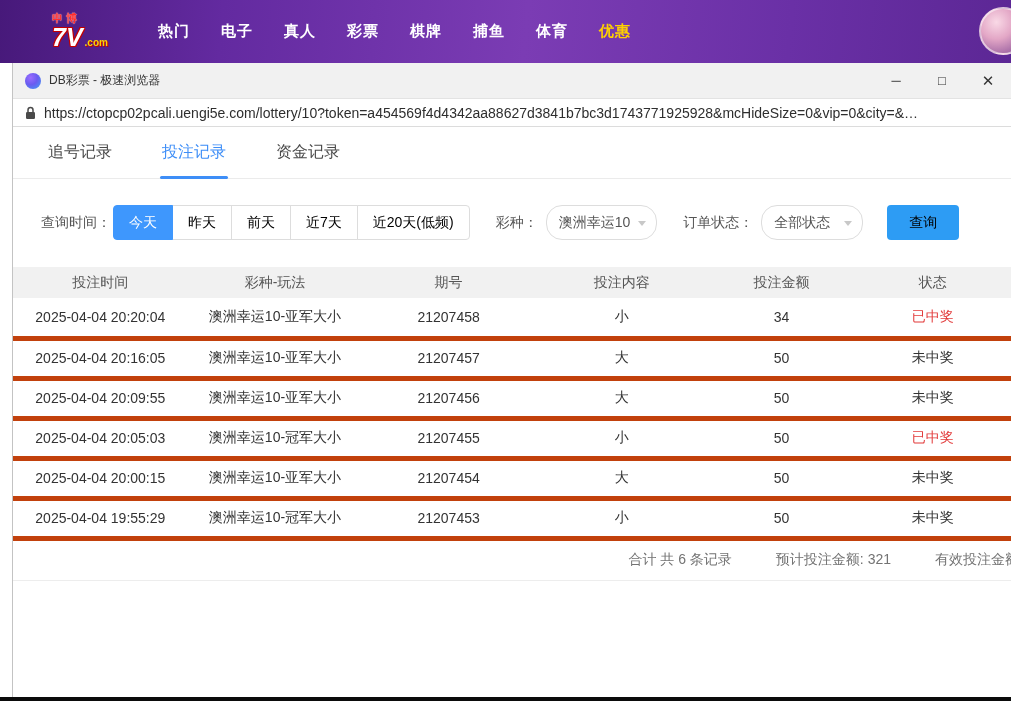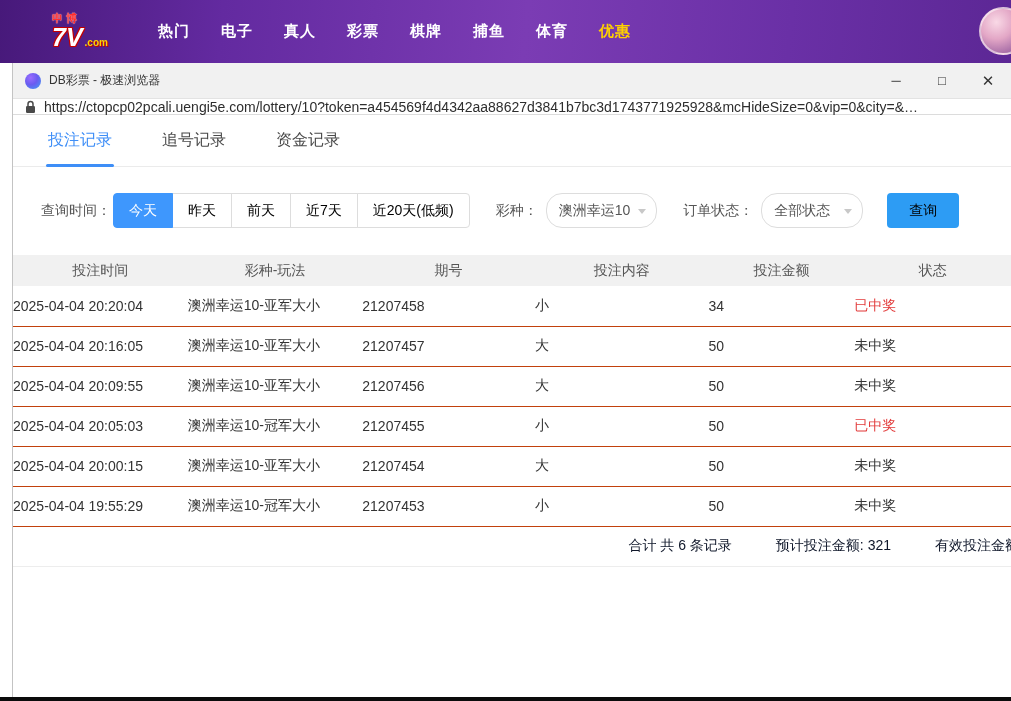--- a/index.html
+++ b/index.html
@@ -46,21 +46,21 @@
   }
   .window-title { font-size:12px; color:#333; }
   .win-controls { margin-left:auto; display:flex; height:100%; }
   .win-btn {
     width:46px; height:100%; border:none; background:transparent; color:#333;
     font-size:13px; cursor:pointer; font-family:inherit;
   }
   .win-btn.close { font-size:15px; }
 
   .addressbar {
-    height:16px; background:#fff; border-bottom:1px solid #dcdcdc;
+    height:28px; background:#fff; border-bottom:1px solid #dcdcdc;
     display:flex; align-items:center; padding:0 12px; flex:0 0 auto;
   }
   .lock-icon { display:inline-flex; margin-right:8px; flex:0 0 auto; }
   .url-text { font-size:14px; color:#2e2e2e; white-space:nowrap; overflow:hidden; cursor:text; }
 
   
   .page { flex:1; background:#fff; overflow:hidden; }
   .tabs {
     display:flex; gap:46px; padding:0 33px; height:52px; align-items:flex-end;
     border-bottom:1px solid #ebebeb;
@@ -92,28 +92,28 @@
   .search-btn {
     height:35px; width:72px; margin-left:24px; background:#2d9cf4; color:#000000;
     border:none; border-radius:4px; font-size:14px; cursor:pointer; font-family:inherit;
   }
 
   table.records { width:100%; border-collapse:collapse; margin-top:27px; table-layout:fixed; }
   .records th {
     height:31px; background:#f1f1f1; font-weight:400; font-size:14px; color:#555; text-align:center;
   }
   .records td {
-    height:40px; font-size:14px; color:#333; border-bottom:1px solid #c2410c;
+    height:40px; text-align:center; font-size:14px; color:#333; border-bottom:5px solid #c2410c;
   }
   .records td.win { color:#e23b3b; }
   col.c1{width:17.5%} col.c2{width:17.5%} col.c3{width:17.3%} col.c4{width:17.4%} col.c5{width:14.6%} col.c6{width:15.7%}
 
   .summary {
     display:flex; justify-content:flex-end; align-items:center; gap:44px;
-    height:40px; font-size:14px; color:#0f172a; border-bottom:1px solid #ededed;
+    height:40px; font-size:14px; color:#737373; border-bottom:1px solid #ededed;
     white-space:nowrap; overflow:hidden; padding-right:0;
   }
   .summary .clip { margin-right:-8px; }
 
   .bottom-strip { position:absolute; left:0; bottom:0; width:100%; height:4px; background:#0b0b0b; z-index:3; }
 </style>
 </head>
 <body>
 
 <div class="site-header">
@@ -152,22 +152,22 @@
         <rect x="1" y="6" width="9" height="7" rx="1.2" fill="#4a4a4a"></rect>
         <path d="M3 6 V4 a2.5 2.5 0 0 1 5 0 V6" stroke="#4a4a4a" stroke-width="1.5" fill="none"></path>
       </svg>
     </span>
     <span class="url-text">https://ctopcp02pcali.uengi5e.com/lottery/10?token=a454569f4d4342aa88627d3841b7bc3d1743771925928&amp;mcHideSize=0&amp;vip=0&amp;city=&amp;…</span>
   </div>
 
   <div class="page">
 
     <div class="tabs">
+      <div class="tab">追号记录</div>
       <div class="tab active">投注记录</div>
-      <div class="tab">追号记录</div>
       <div class="tab">资金记录</div>
     </div>
 
     <div class="filters">
       <span class="flabel">查询时间：</span>
       <div class="btn-group">
         <button class="fbtn active">今天</button>
         <button class="fbtn">昨天</button>
         <button class="fbtn">前天</button>
         <button class="fbtn">近7天</button>

